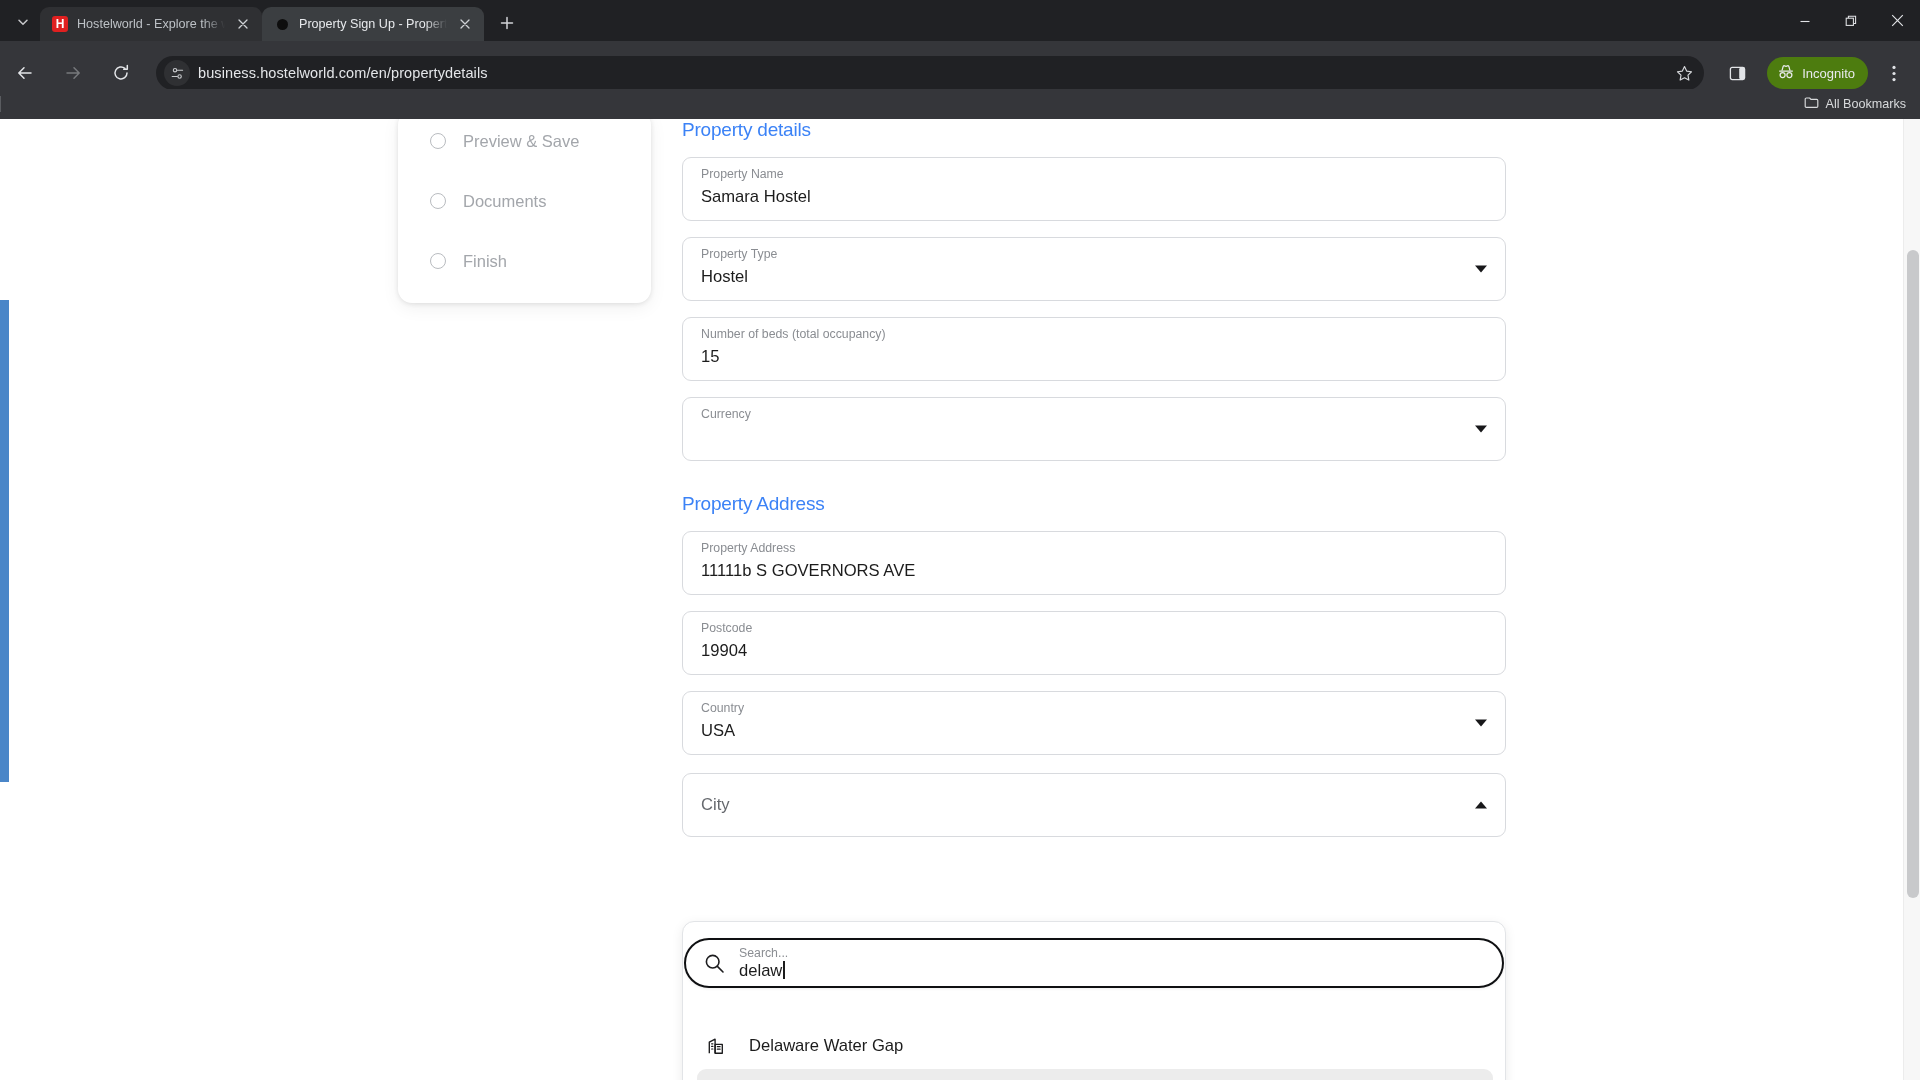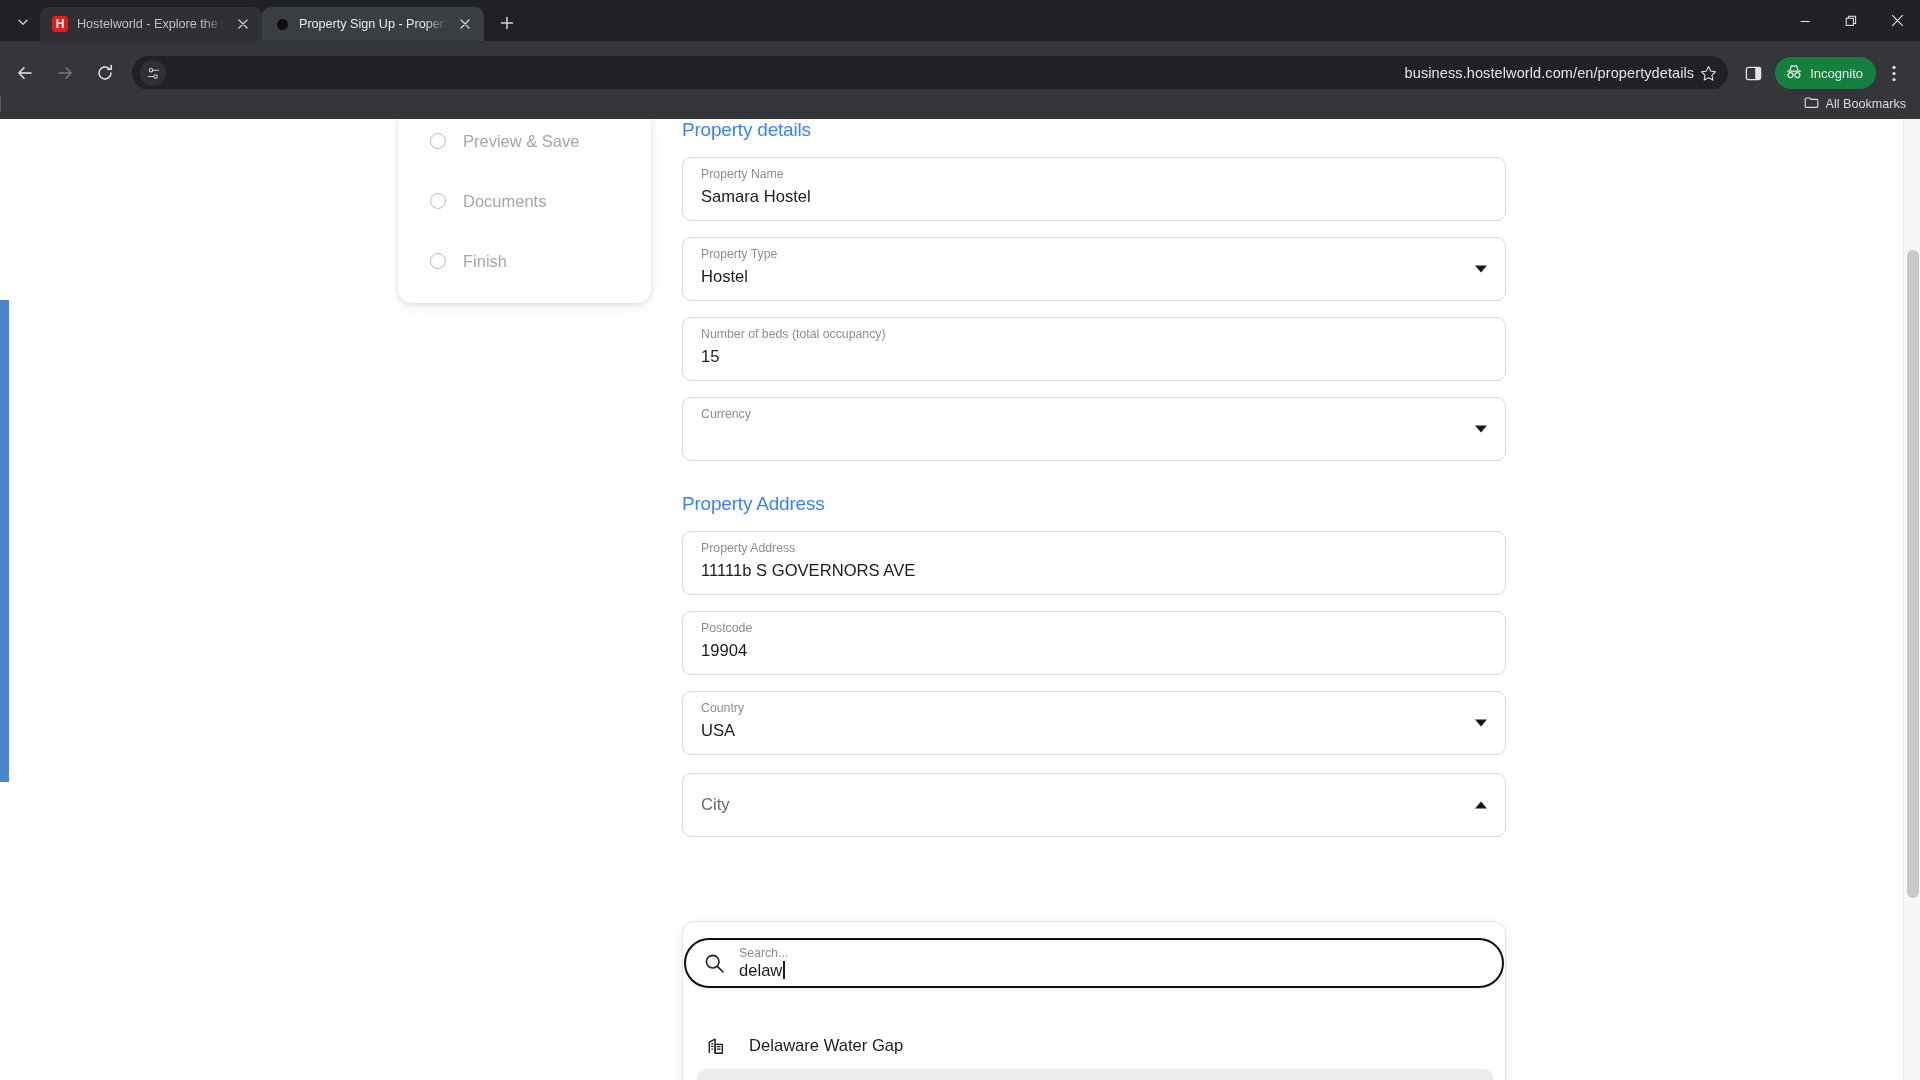--- a/index.html
+++ b/index.html
@@ -69,23 +69,22 @@
     position:absolute; right:0; top:0; height:41px;
     display:flex; align-items:center;
   }
   .winctrl {
     width:46px;height:41px;display:flex;align-items:center;justify-content:center;
     color:#e2e4e7;
   }
 
   .toolbar {
     height: 48px; background: #35363a;
-    display:flex; align-items:center; gap: 2px;
+    display:flex; align-items:center; gap: 10px;
     padding: 16px 10px 0 6px;
-    text-align: right;
   }
   .navbtn {
     width:32px;height:32px;border-radius:50%;
     display:flex;align-items:center;justify-content:center;
     color:#e4e6e9; margin: 0 3px;
   }
   .navbtn.disabled { color:#77797c; }
 
   .omnibox {
     flex:1 1 auto; height:34px; background:#202124;
@@ -103,21 +102,21 @@
     flex:1 1 auto; white-space:nowrap; overflow:hidden;
   }
   .omnibox-star { width:28px;height:28px;display:flex;align-items:center;justify-content:center;color:#d6d8db; }
 
   .tb-icon {
     width:32px;height:32px;border-radius:50%;
     display:flex;align-items:center;justify-content:center;
     color:#e2e4e7; flex:0 0 32px;
   }
   .incognito-pill {
-    height:32px; border-radius:16px; background:#15803d;
+    height:32px; border-radius:16px; background:#4d7c0f;
     display:flex;align-items:center;gap:7px;padding:0 13px 0 10px;
     color:#e8eaed;font-size:13px; margin-left:4px;
   }
 
   .bookmarkbar {
     height: 30px; background:#35363a;
     display:flex;align-items:center;justify-content:space-between;
     padding-right: 14px; position:relative;
   }
   .bm-sep { width:1px;height:16px;background:#5a5c60;margin-right:14px; }

